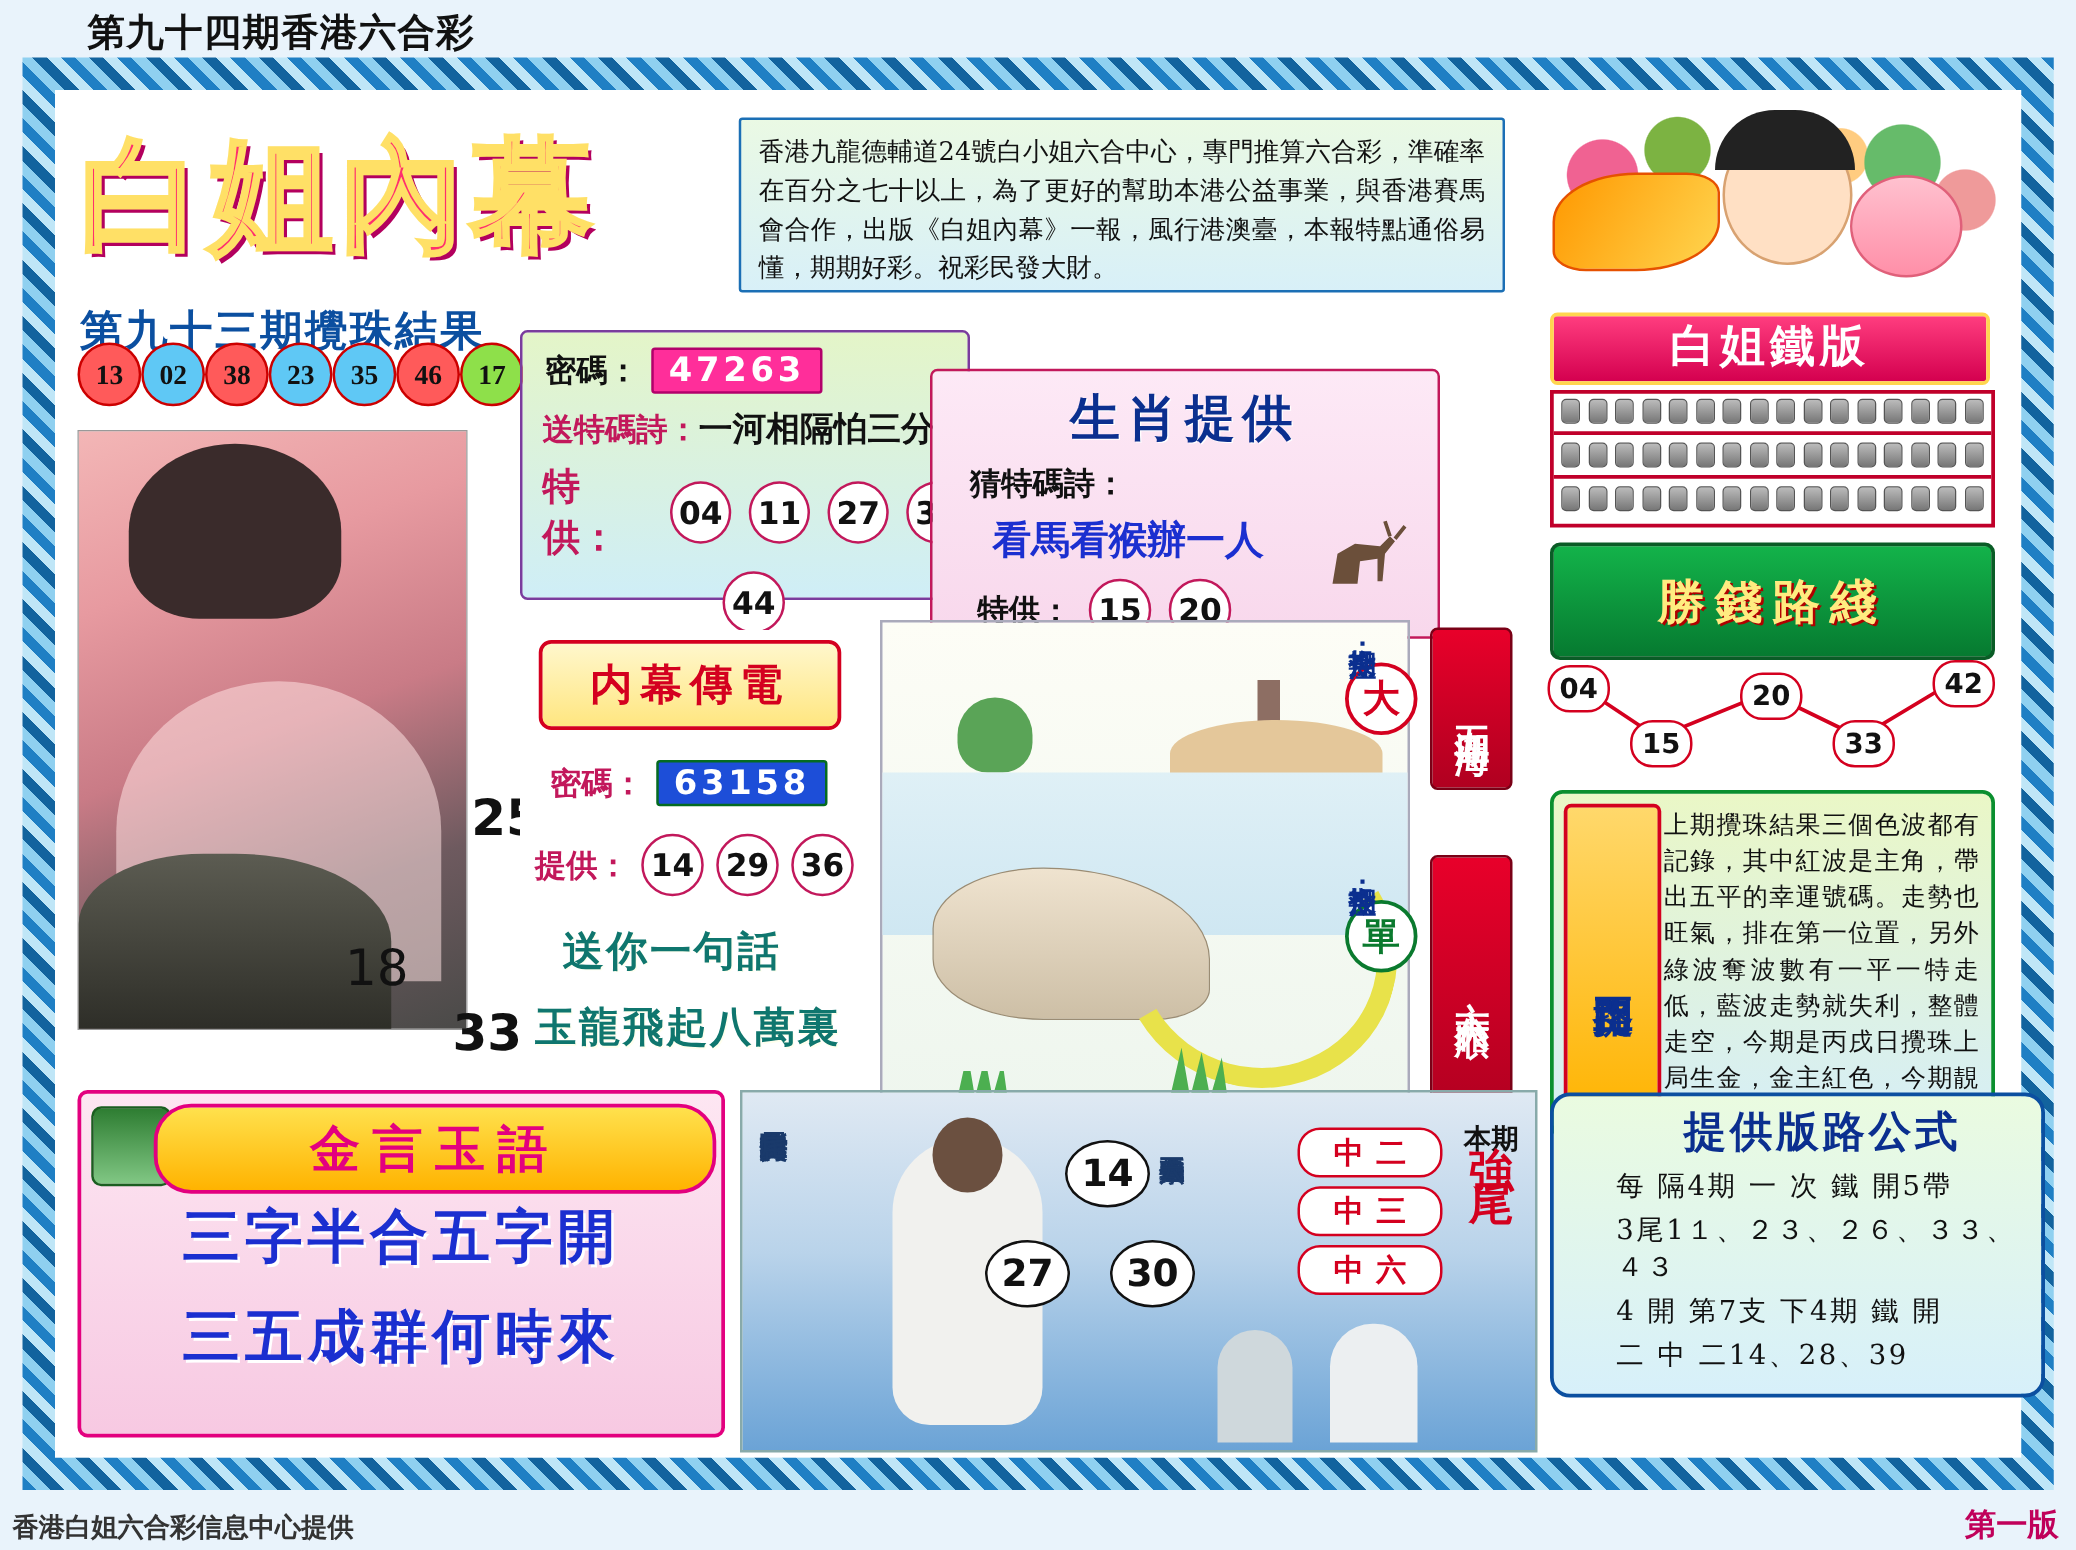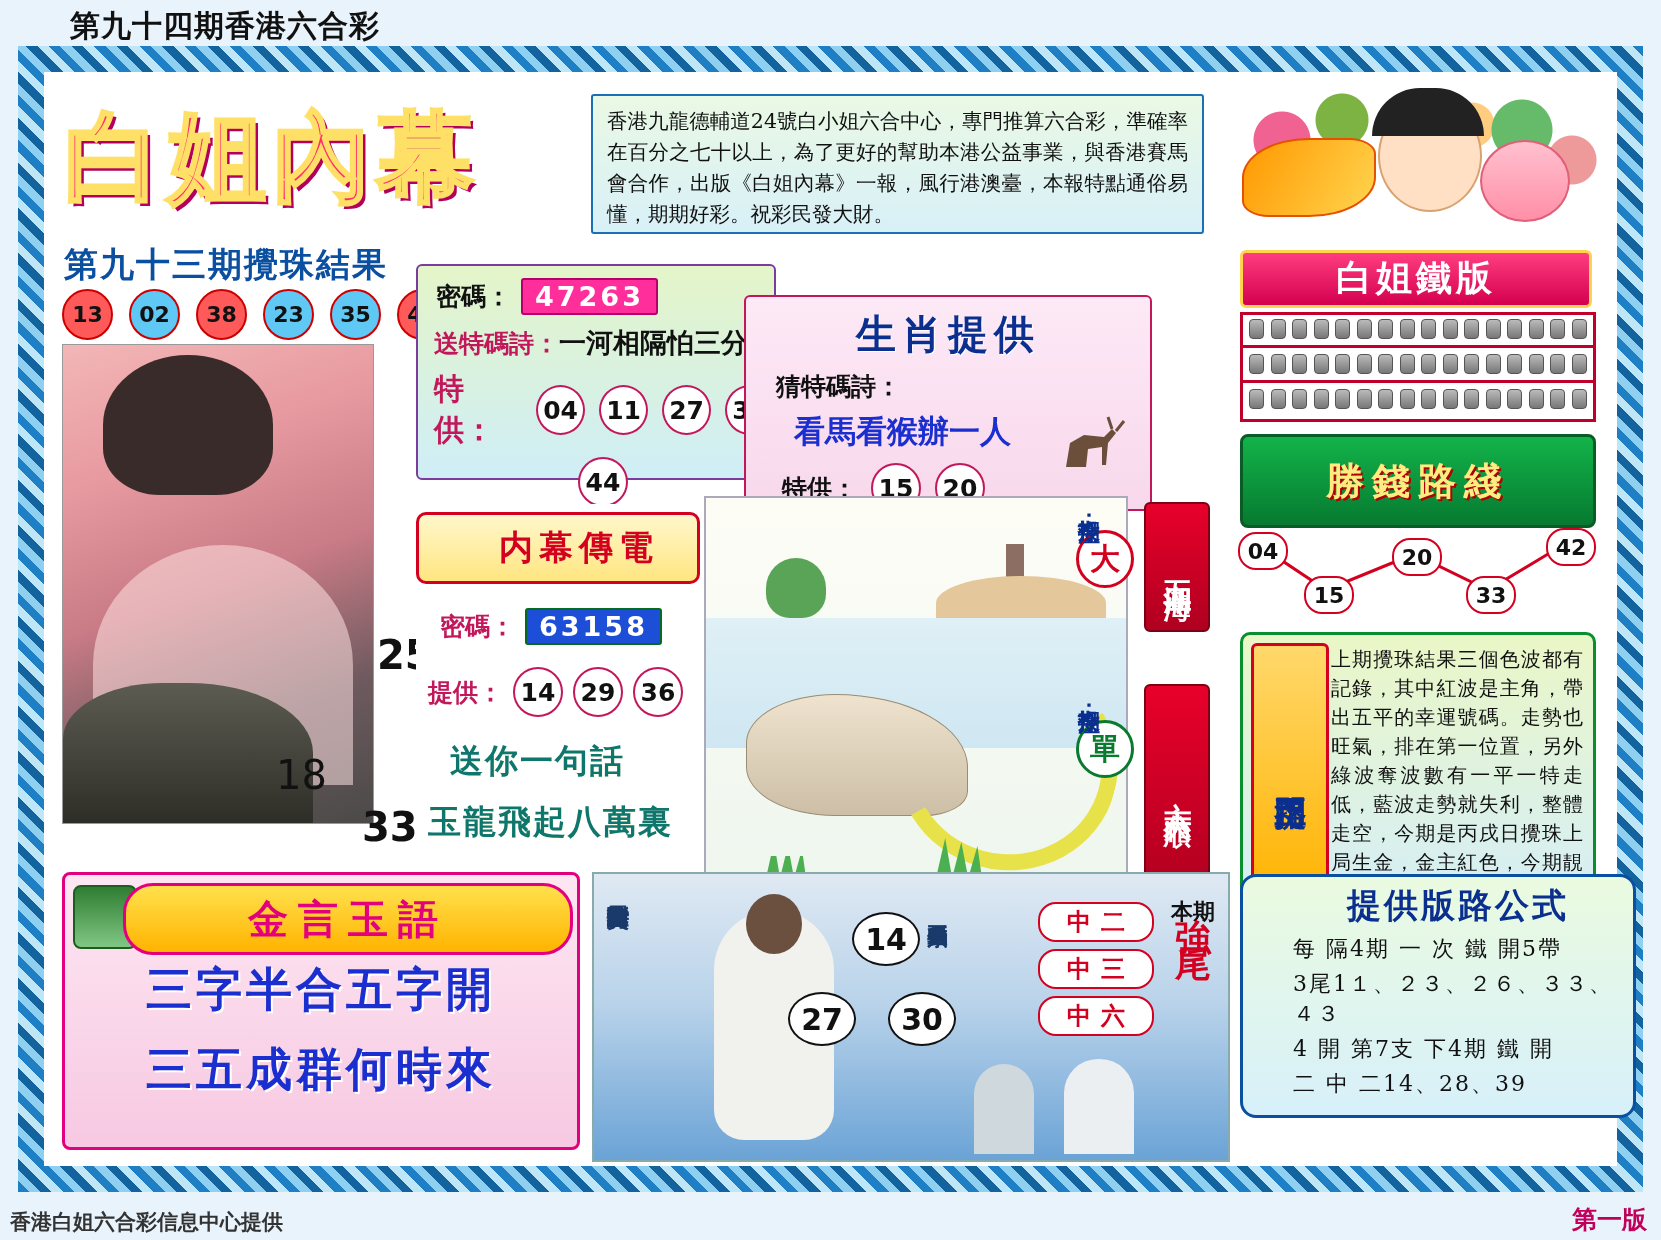--- a/index.html
+++ b/index.html
@@ -90,21 +90,21 @@
     position:absolute;left:1196px;top:178px;width:346px;height:52px;
     background:linear-gradient(#ff3d7f,#d4004f);border:3px solid #ffd54f;border-radius:6px;
     color:#fff;font-size:36px;font-weight:bold;text-align:center;line-height:48px;
     font-family:"DejaVu Serif","Liberation Serif",serif;letter-spacing:4px;
   }
   
   .res-title{
     position:absolute;left:20px;top:170px;font-size:34px;font-weight:bold;color:#0b4fa0;
     font-family:"DejaVu Serif","Liberation Serif",serif;letter-spacing:2px;
   }
-  .balls{position:absolute;left:18px;top:217px;display:flex;gap:16px;}
+  .balls{position:absolute;left:18px;top:202px;display:flex;gap:0;font-family:Liberation Serif, serif;}
   .ball{
     width:47px;height:47px;border-radius:50%;border:2px solid #c00;
     display:flex;align-items:center;justify-content:center;
     font-size:22px;font-weight:bold;color:#111;background:#ffe600;
   }
   .ball.g{background:#8ee04a;}
   .ball.b{background:#5fc8f5;text-align:right;}
   .ball.r{background:#ff5a5a;}
   
   .photo{
@@ -161,21 +161,20 @@
     position:absolute;left:372px;top:432px;width:272px;height:400px;
     background:#ffffff;
   }
   .ribbon{
     width:236px;height:66px;margin:8px auto 0;
     background:linear-gradient(#fff7cc,#ffe680);
     border:3px solid #d4001f;border-radius:10px;
     display:flex;align-items:center;justify-content:center;
     font-size:34px;font-weight:bold;color:#d4001f;letter-spacing:6px;
     font-family:"DejaVu Serif","Liberation Serif",serif;
-    padding-left:42px;
   }
   .redpoem{
     font-size:33px;font-weight:bold;color:#0f766e;
     font-family:"DejaVu Serif","Liberation Serif",serif;letter-spacing:2px;
     text-shadow:1px 1px 0 #ffe;
   }
   
   .snakepic{
     position:absolute;left:660px;top:424px;width:420px;height:392px;
     background:linear-gradient(#fdfdf6,#eef6ee);

